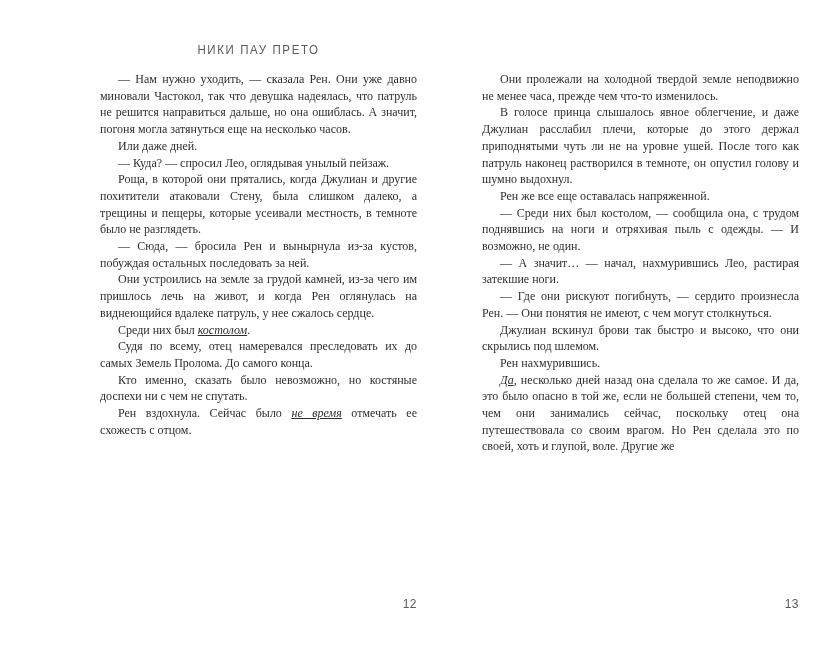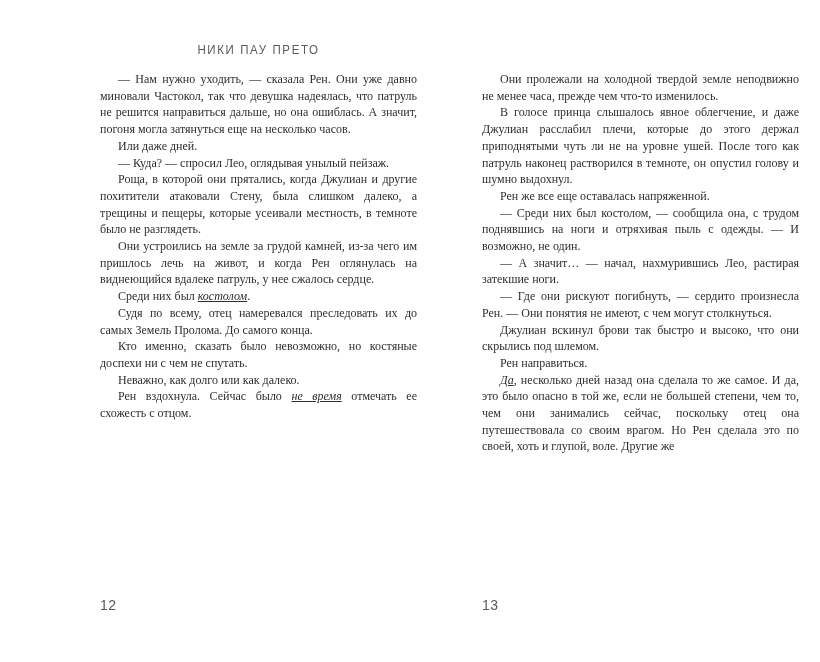--- a/index.html
+++ b/index.html
@@ -57,57 +57,57 @@
     margin: 0;
     padding: 0;
     text-indent: 18px;
   }
   .para i { font-style: italic; text-decoration: underline; }
   .folio {
     position: absolute;
     top: 597px;
     left: 0;
     right: 0;
-    text-align: left;
+    text-align: right;
     font-family: "Liberation Sans", sans-serif;
-    font-size: 14px;
+    font-size: 12px;
     letter-spacing: 0.5px;
     color: var(--secondary-text, #5a5a5a);
   }
 </style>
 </head>
 <body>
 
 <div class="spread">
 
   <section class="page" id="page-left">
     <div class="running-head">НИКИ ПАУ ПРЕТО</div>
     <div class="text-body">
         <p class="para"><span>— Нам нужно уходить, — сказала Рен. Они уже давно миновали Частокол, так что девушка надея­лась, что патруль не решится направиться дальше, но она ошиблась. А значит, погоня могла затянуться еще на несколько часов.</span></p>
         <p class="para"><span>Или даже дней.</span></p>
         <p class="para"><span>— Куда? — спросил Лео, оглядывая унылый пейзаж.</span></p>
         <p class="para"><span>Роща, в которой они прятались, когда Джулиан и другие похитители атаковали Стену, была слиш­ком далеко, а трещины и пещеры, которые усеивали местность, в темноте было не разглядеть.</span></p>
+        <p class="para"><span>— Сюда, — бросила Рен и вынырнула из-за ку­стов, побуждая остальных последовать за ней.</span></p>
         <p class="para"><span>Они устроились на земле за грудой камней, из-за чего им пришлось лечь на живот, и когда Рен огля­нулась на виднеющийся вдалеке патруль, у нее сжа­лось сердце.</span></p>
         <p class="para"><span>Среди них был </span><i>костолом</i><span>.</span></p>
         <p class="para"><span>Судя по всему, отец намеревался преследовать их до самых Земель Пролома. До самого конца.</span></p>
         <p class="para"><span>Кто именно, сказать было невозможно, но костя­ные доспехи ни с чем не спутать.</span></p>
-        <p class="para"><span>Неважно, как долго или как далеко.</span></p>
         <p class="para"><span>Рен вздохнула. Сейчас было </span><i>не время</i><span> отмечать ее схожесть с отцом.</span></p>
       </div>
     <div class="folio">12</div>
   </section>
 
   <section class="page" id="page-right">
     <div class="text-body">
         <p class="para"><span>Они пролежали на холодной твердой земле непо­движно не менее часа, прежде чем что-то измени­лось.</span></p>
         <p class="para"><span>В голосе принца слышалось явное облегчение, и даже Джулиан расслабил плечи, которые до этого держал приподнятыми чуть ли не на уровне ушей. После того как патруль наконец растворился в тем­ноте, он опустил голову и шумно выдохнул.</span></p>
         <p class="para"><span>Рен же все еще оставалась напряженной.</span></p>
         <p class="para"><span>— Среди них был костолом, — сообщила она, с трудом поднявшись на ноги и отряхивая пыль с одежды. — И возможно, не один.</span></p>
         <p class="para"><span>— А значит… — начал, нахмурившись Лео, рас­тирая затекшие ноги.</span></p>
         <p class="para"><span>— Где они рискуют погибнуть, — сердито произ­несла Рен. — Они понятия не имеют, с чем могут столкнуться.</span></p>
         <p class="para"><span>Джулиан вскинул брови так быстро и высоко, что они скрылись под шлемом.</span></p>
-        <p class="para"><span>Рен направиться.</span></p>
+        <p class="para"><span>Рен нахмурившись.</span></p>
         <p class="para"><i>Да</i><span>, несколько дней назад она сделала то же самое. И да, это было опасно в той же, если не большей сте­пени, чем то, чем они занимались сейчас, поскольку отец она путешествовала со своим врагом. Но Рен сделала это по своей, хоть и глупой, воле. Другие же</span></p>
       </div>
     <div class="folio">13</div>
   </section>
 
 </div>
 
 </body></html>

